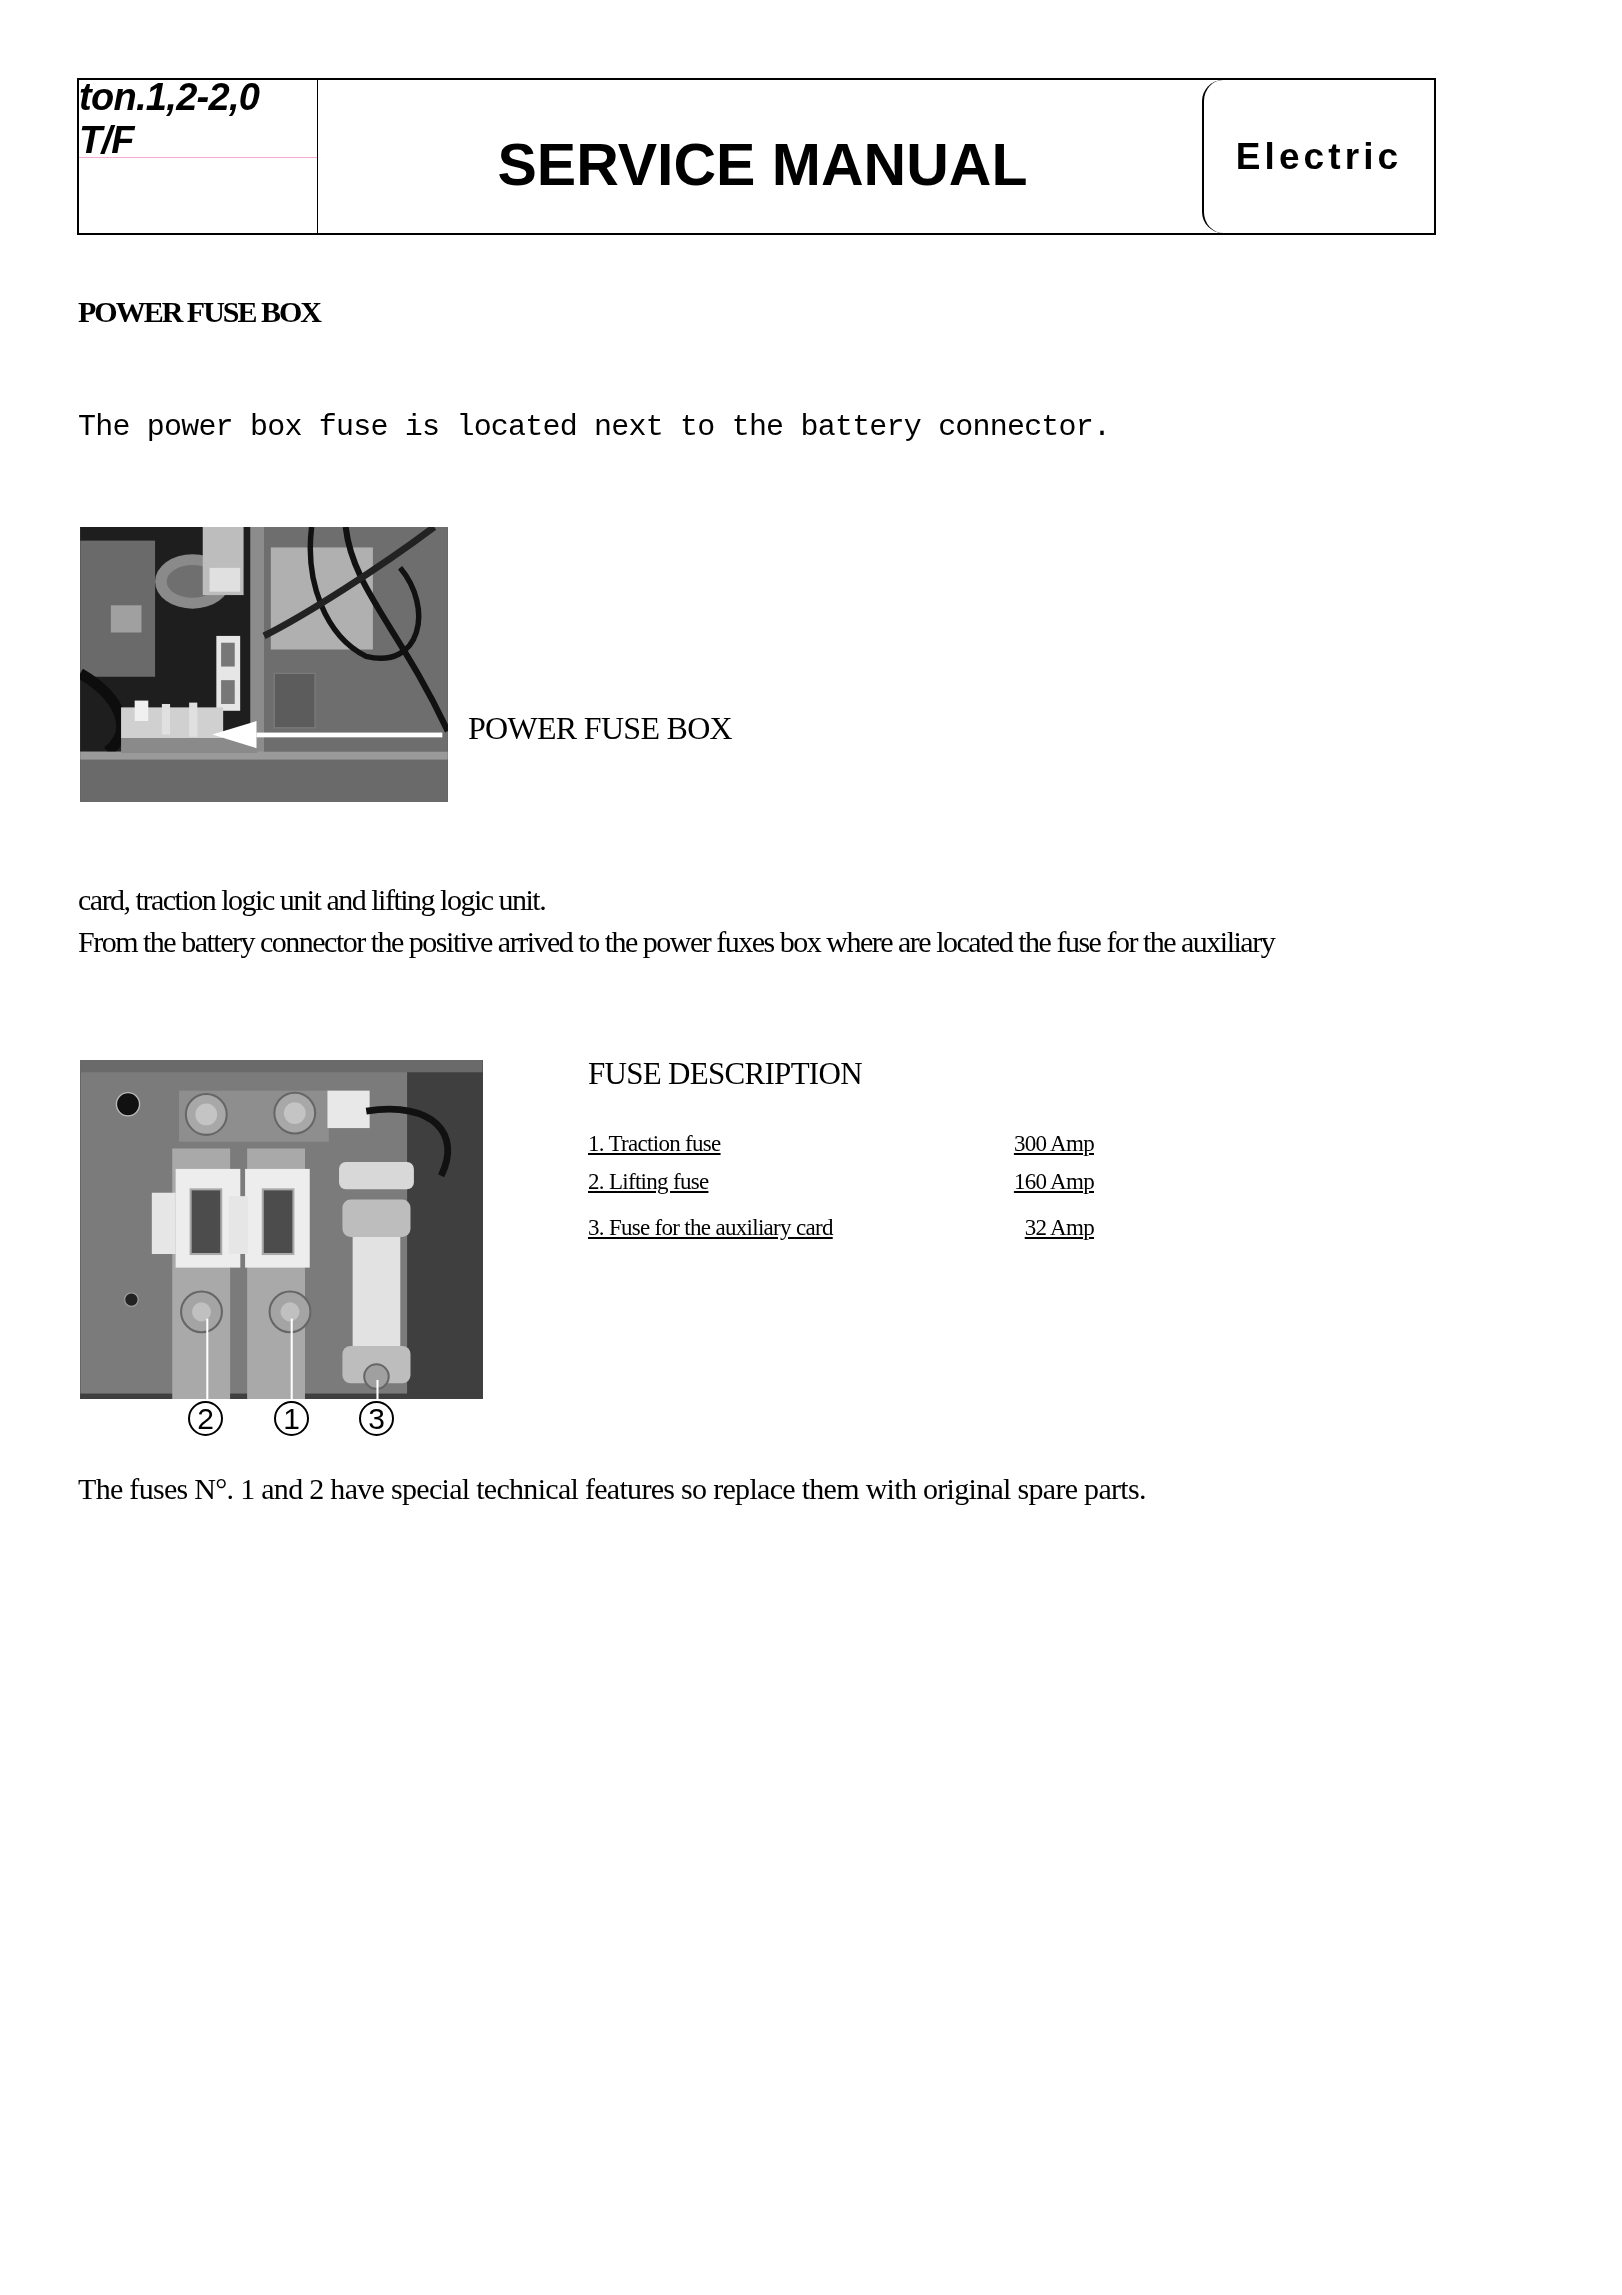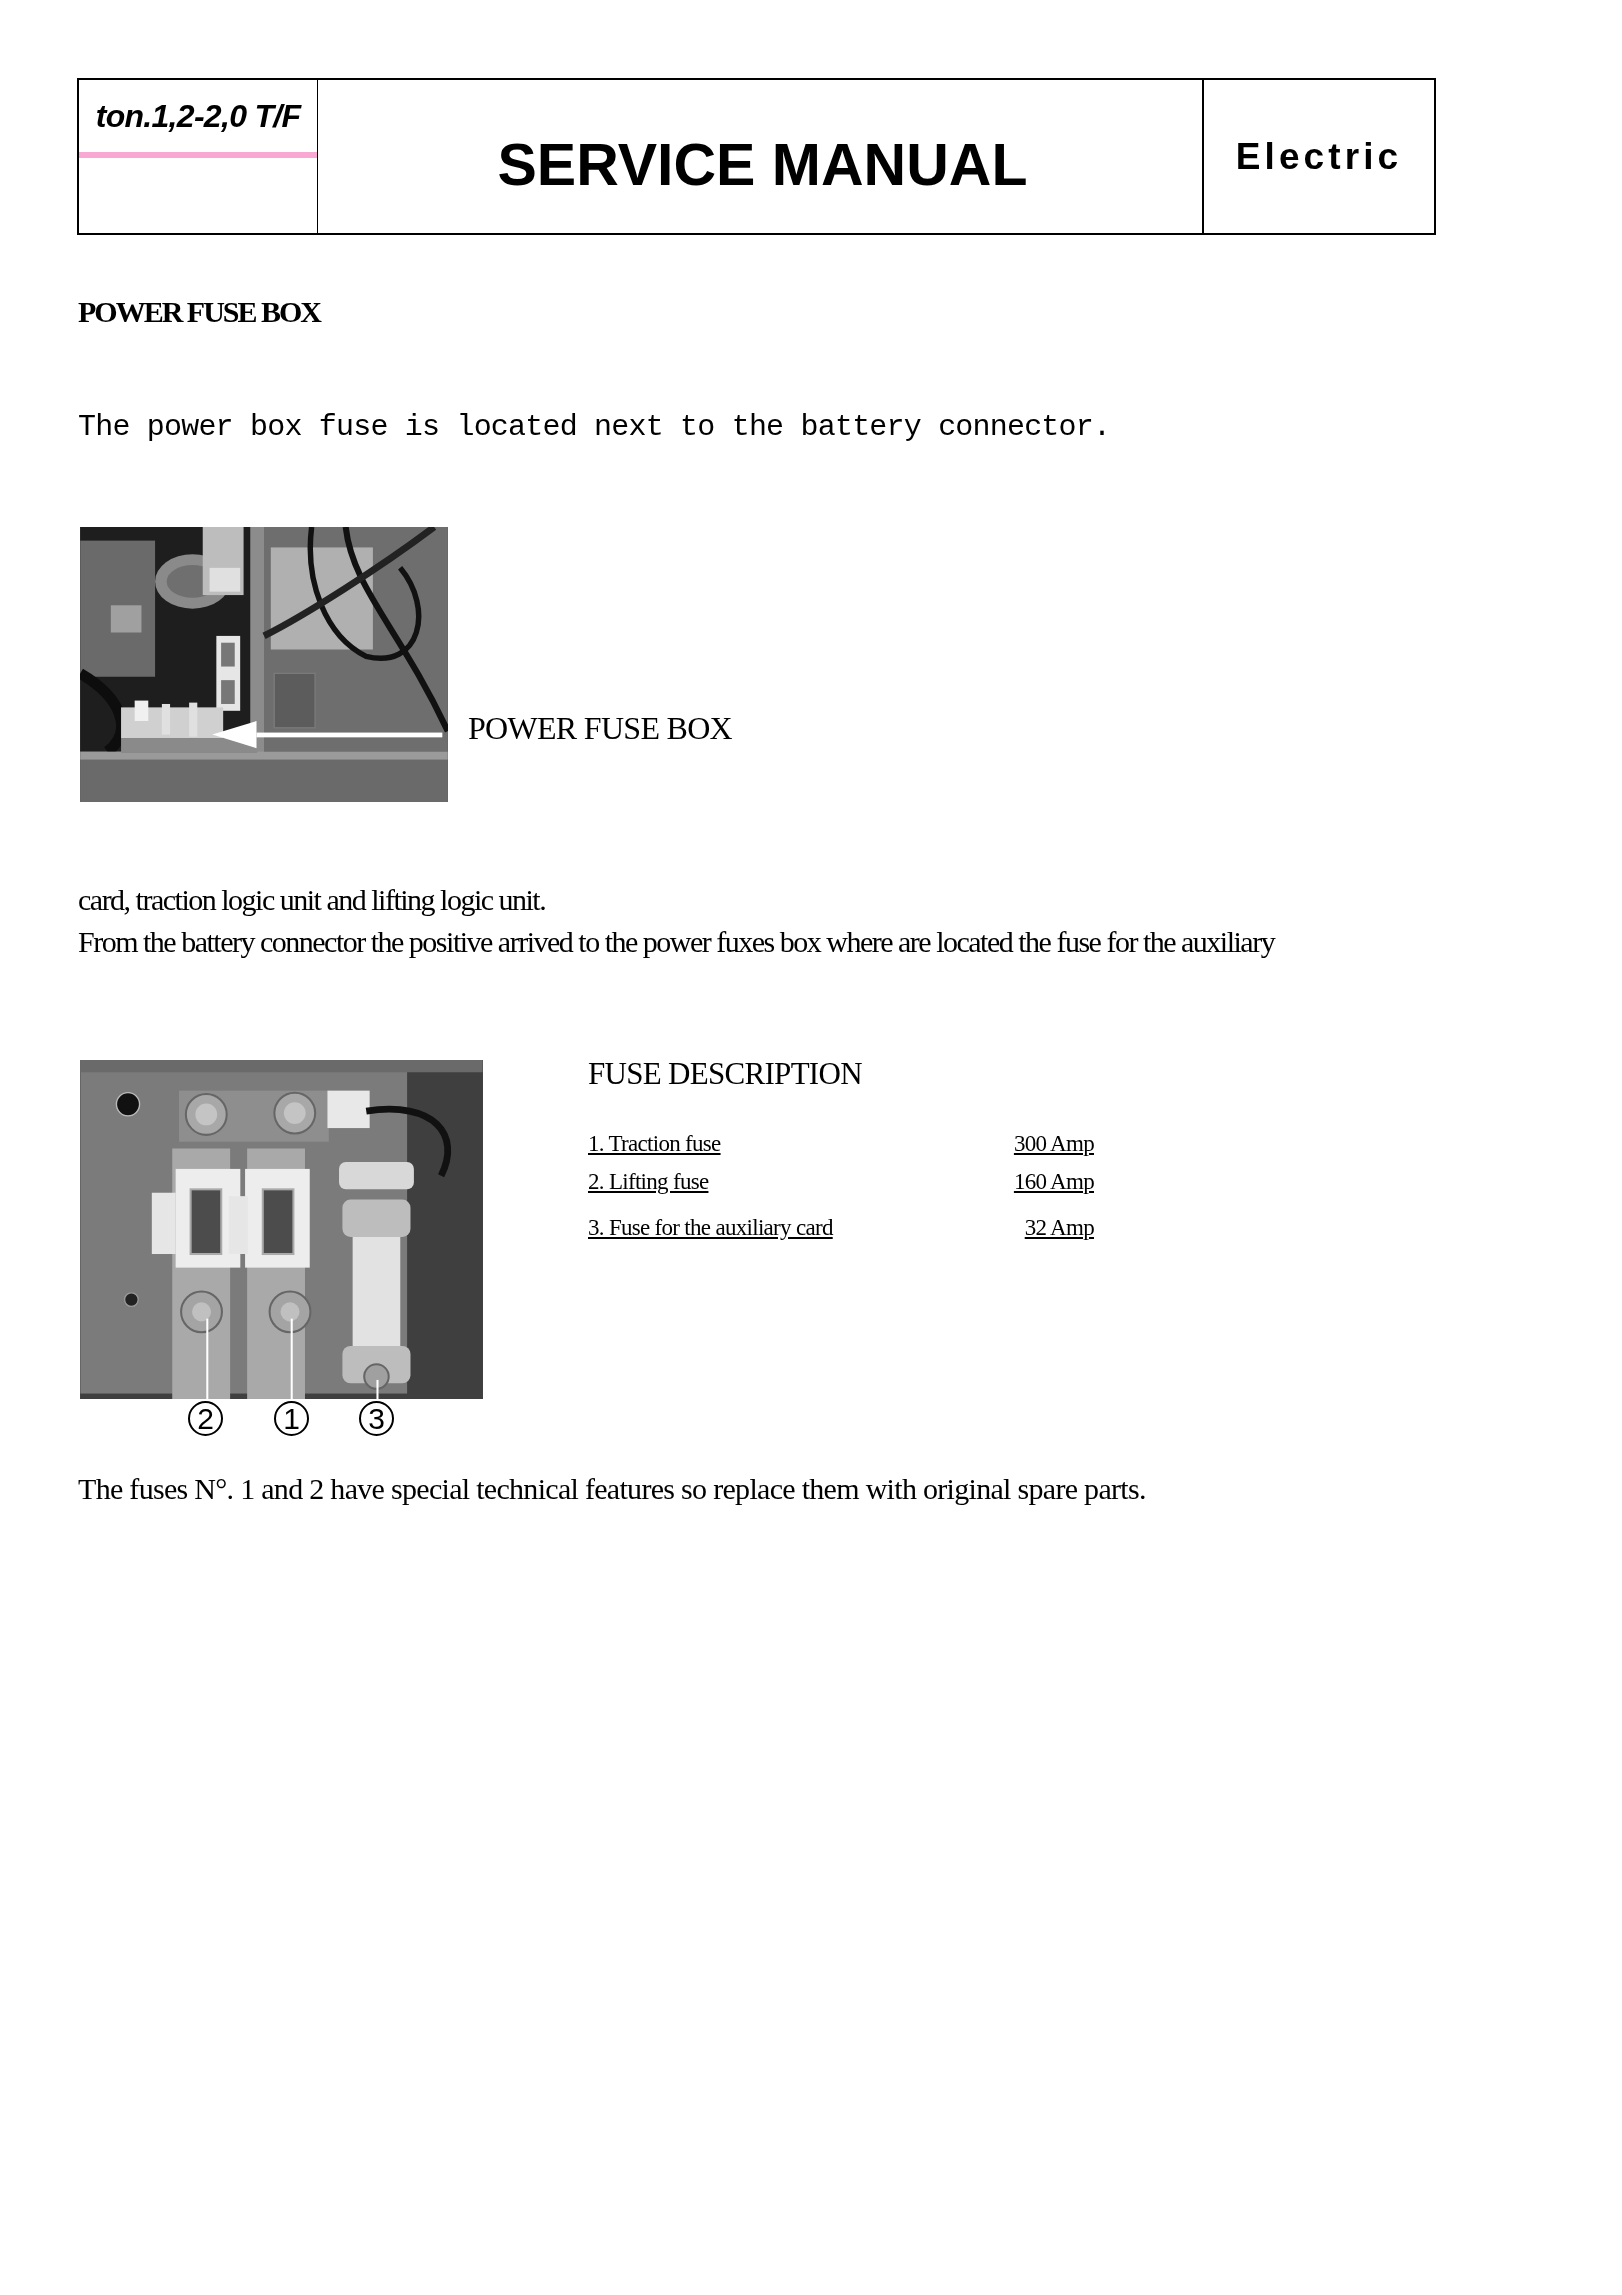--- a/index.html
+++ b/index.html
@@ -3,32 +3,32 @@
 <meta charset="utf-8">
 <style>
   html, body { margin:0; padding:0; background:#ffffff; }
   body { width:1622px; height:2295px; position:relative; overflow:hidden; color:#000;
          font-family:"Liberation Serif","DejaVu Serif",serif; }
   .abs { position:absolute; }
 
   
   .hdr { left:77px; top:78px; width:1359px; height:157px; border:2px solid #000; border-top-width:2px; border-bottom-width:2.7px; box-sizing:border-box; }
   .hdr-left { position:absolute; left:0; top:0; width:239px; height:100%; border-right:1.4px solid #000; box-sizing:border-box; }
-  .hdr-model { position:absolute; left:0; top:0; width:100%; height:78px; border-bottom:6px solid #f9a8d4; box-sizing:border-box;
+  .hdr-model { position:absolute; left:0; top:0; width:100%; height:78px; border-bottom:1px solid #f9a8d4; box-sizing:border-box;
                display:flex; align-items:center; justify-content:center;
-               font-family:"Liberation Sans","DejaVu Sans",sans-serif; font-weight:bold; font-style:italic; font-size:32px; letter-spacing:-0.7px; }
+               font-family:"Liberation Sans","DejaVu Sans",sans-serif; font-weight:bold; font-style:italic; font-size:38px; letter-spacing:-0.7px; }
   .hdr-page { position:absolute; left:0; top:78px; width:100%; height:calc(100% - 78px);
               display:flex; align-items:center; justify-content:center;
               font-family:"Liberation Sans","DejaVu Sans",sans-serif; font-size:26px; letter-spacing:-1.4px; }
   .hdr-title { position:absolute; left:239px; top:0; width:889px; height:100%;
                display:flex; align-items:center; justify-content:center;
                font-family:"Liberation Sans","DejaVu Sans",sans-serif; font-weight:bold; font-size:59px; letter-spacing:0px;margin-top:8px; }
   .hdr-right { position:absolute; right:0; top:0; width:232px; height:100%; border-left:2px solid #000; box-sizing:border-box;
                display:flex; align-items:center; justify-content:center;
-               font-family:"Liberation Sans","DejaVu Sans",sans-serif; font-weight:bold; font-size:37px; letter-spacing:4.1px; }
+               font-family:"Liberation Sans","DejaVu Sans",sans-serif; font-weight:bold; font-size:37px; letter-spacing:4.1px;border-radius:21px; }
 
   .heading { left:78px; top:297px; font-weight:bold; font-size:30px; letter-spacing:-2px; line-height:1; white-space:nowrap; }
   .para { left:78px; font-size:30px; line-height:42px; white-space:nowrap; letter-spacing:-0.8px; }
   .p1 { top:406px;font-family:Liberation Mono, monospace; }
   .p2 { top:879px; letter-spacing:-1.5px; }
   .p3 { top:1468px; letter-spacing:-0.7px; }
 
   
   .photo1 { left:80px; top:527px; width:368px; height:275px; overflow:hidden; background:#555; }
   .photo1 svg { display:block; }

